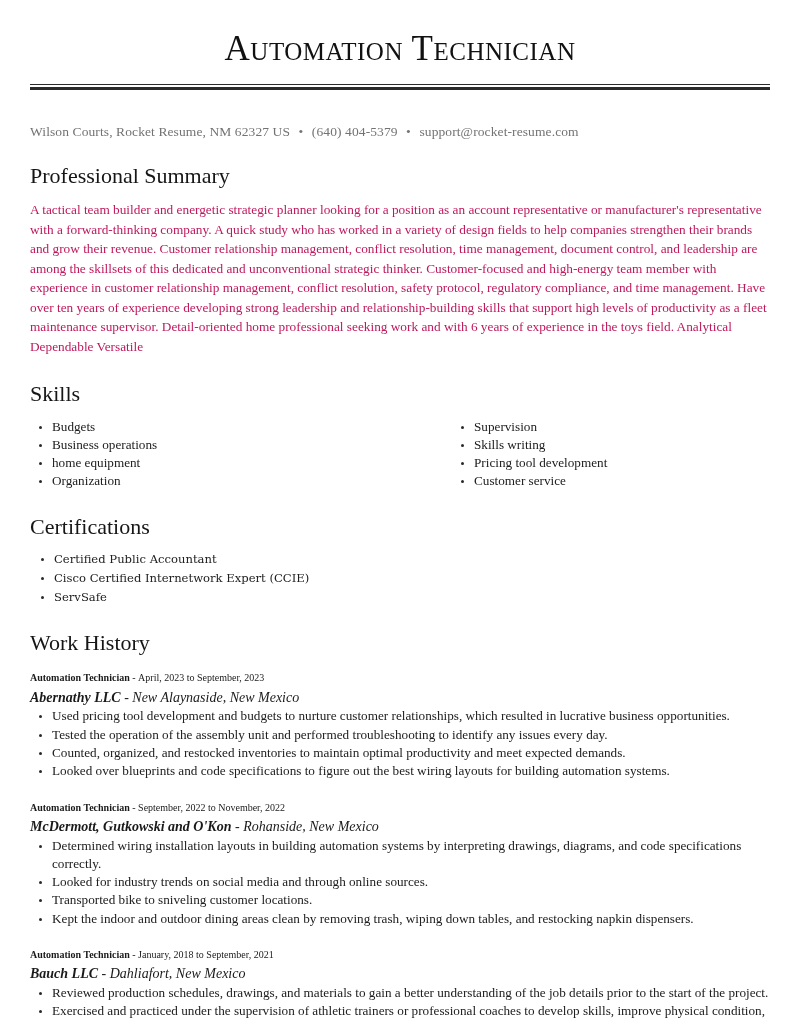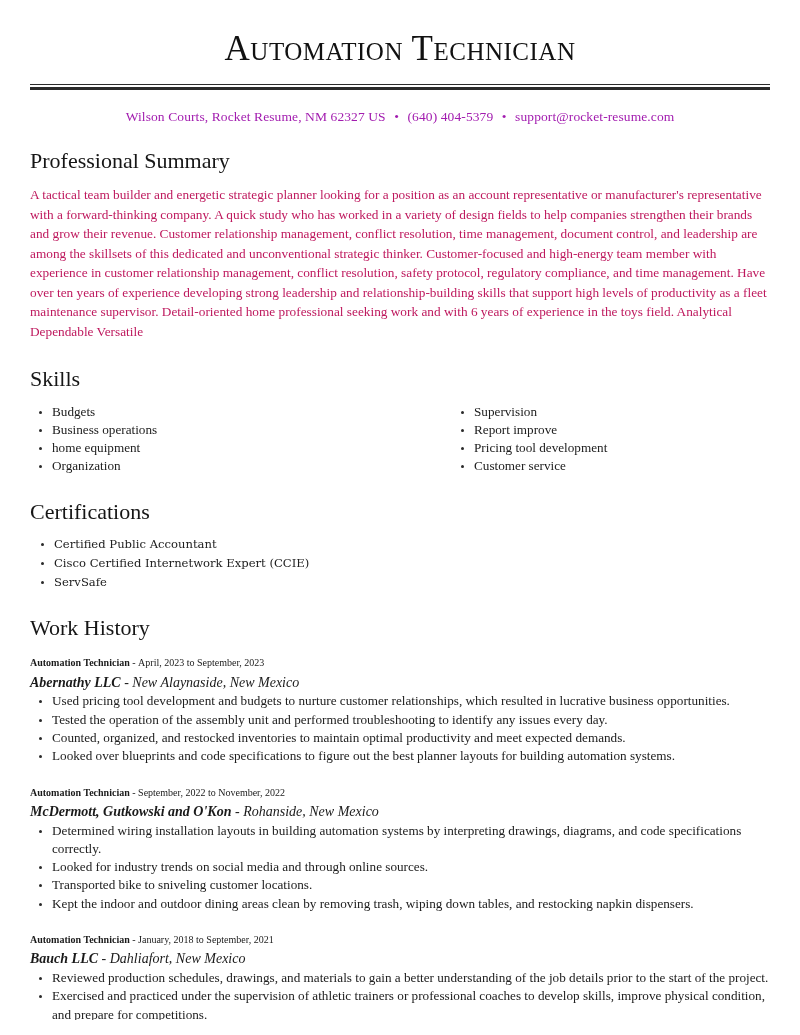--- a/index.html
+++ b/index.html
@@ -51,25 +51,24 @@
     height: 2px;
     background: #ffffff;
     width: 100%;
   }
   .rule-thick {
     height: 3px;
     background: #2b2b2b;
     width: 100%;
   }
   .contact-line {
-    text-align: center;
     font-family: "Liberation Serif", "DejaVu Serif", serif;
     font-size: 13.5px;
-    color: #a21caf;
-    margin-top: 19px;
+    color: #737373;
+    margin-top: 34px;
     letter-spacing: 0.1px;
   }
   .contact-sep {
     display: inline-block;
     padding: 0 5px;
   }
 
   
   .section-heading {
     font-family: "Liberation Serif", "DejaVu Serif", serif;
@@ -209,21 +208,21 @@
       <ul class="bullets">
         <li>Budgets</li>
         <li>Business operations</li>
         <li>home equipment</li>
         <li>Organization</li>
       </ul>
     </div>
     <div class="skills-col right">
       <ul class="bullets">
         <li>Supervision</li>
-        <li>Report improve</li>
+        <li>Skills writing</li>
         <li>Pricing tool development</li>
         <li>Customer service</li>
       </ul>
     </div>
   </div>
 
   <h2 class="section-heading sec-certs">Certifications</h2>
   <div class="certs-wrap">
     <ul class="bullets">
       <li>Certified Public Accountant</li>
@@ -239,21 +238,21 @@
       <div class="job-line1">
         <span class="job-title">Automation Technician</span><span class="job-dash">&nbsp;</span><span class="job-dash">-</span><span class="job-dash">&nbsp;</span><span class="job-dates">April, 2023 to September, 2023</span>
       </div>
       <div class="job-line2">
         <span class="job-company">Abernathy LLC</span><span>&nbsp;</span><span>-</span><span>&nbsp;</span><span class="job-location">New Alaynaside, New Mexico</span>
       </div>
       <ul class="bullets job-bullets">
         <li>Used pricing tool development and budgets to nurture customer relationships, which resulted in lucrative business opportunities.</li>
         <li>Tested the operation of the assembly unit and performed troubleshooting to identify any issues every day.</li>
         <li>Counted, organized, and restocked inventories to maintain optimal productivity and meet expected demands.</li>
-        <li>Looked over blueprints and code specifications to figure out the best planner layouts for building automation systems.</li>
+        <li>Looked over blueprints and code specifications to figure out the best wiring layouts for building automation systems.</li>
       </ul>
     </div>
 
     <div class="job">
       <div class="job-line1">
         <span class="job-title">Automation Technician</span><span class="job-dash">&nbsp;</span><span class="job-dash">-</span><span class="job-dash">&nbsp;</span><span class="job-dates">September, 2022 to November, 2022</span>
       </div>
       <div class="job-line2">
         <span class="job-company">McDermott, Gutkowski and O'Kon</span><span>&nbsp;</span><span>-</span><span>&nbsp;</span><span class="job-location">Rohanside, New Mexico</span>
       </div>

